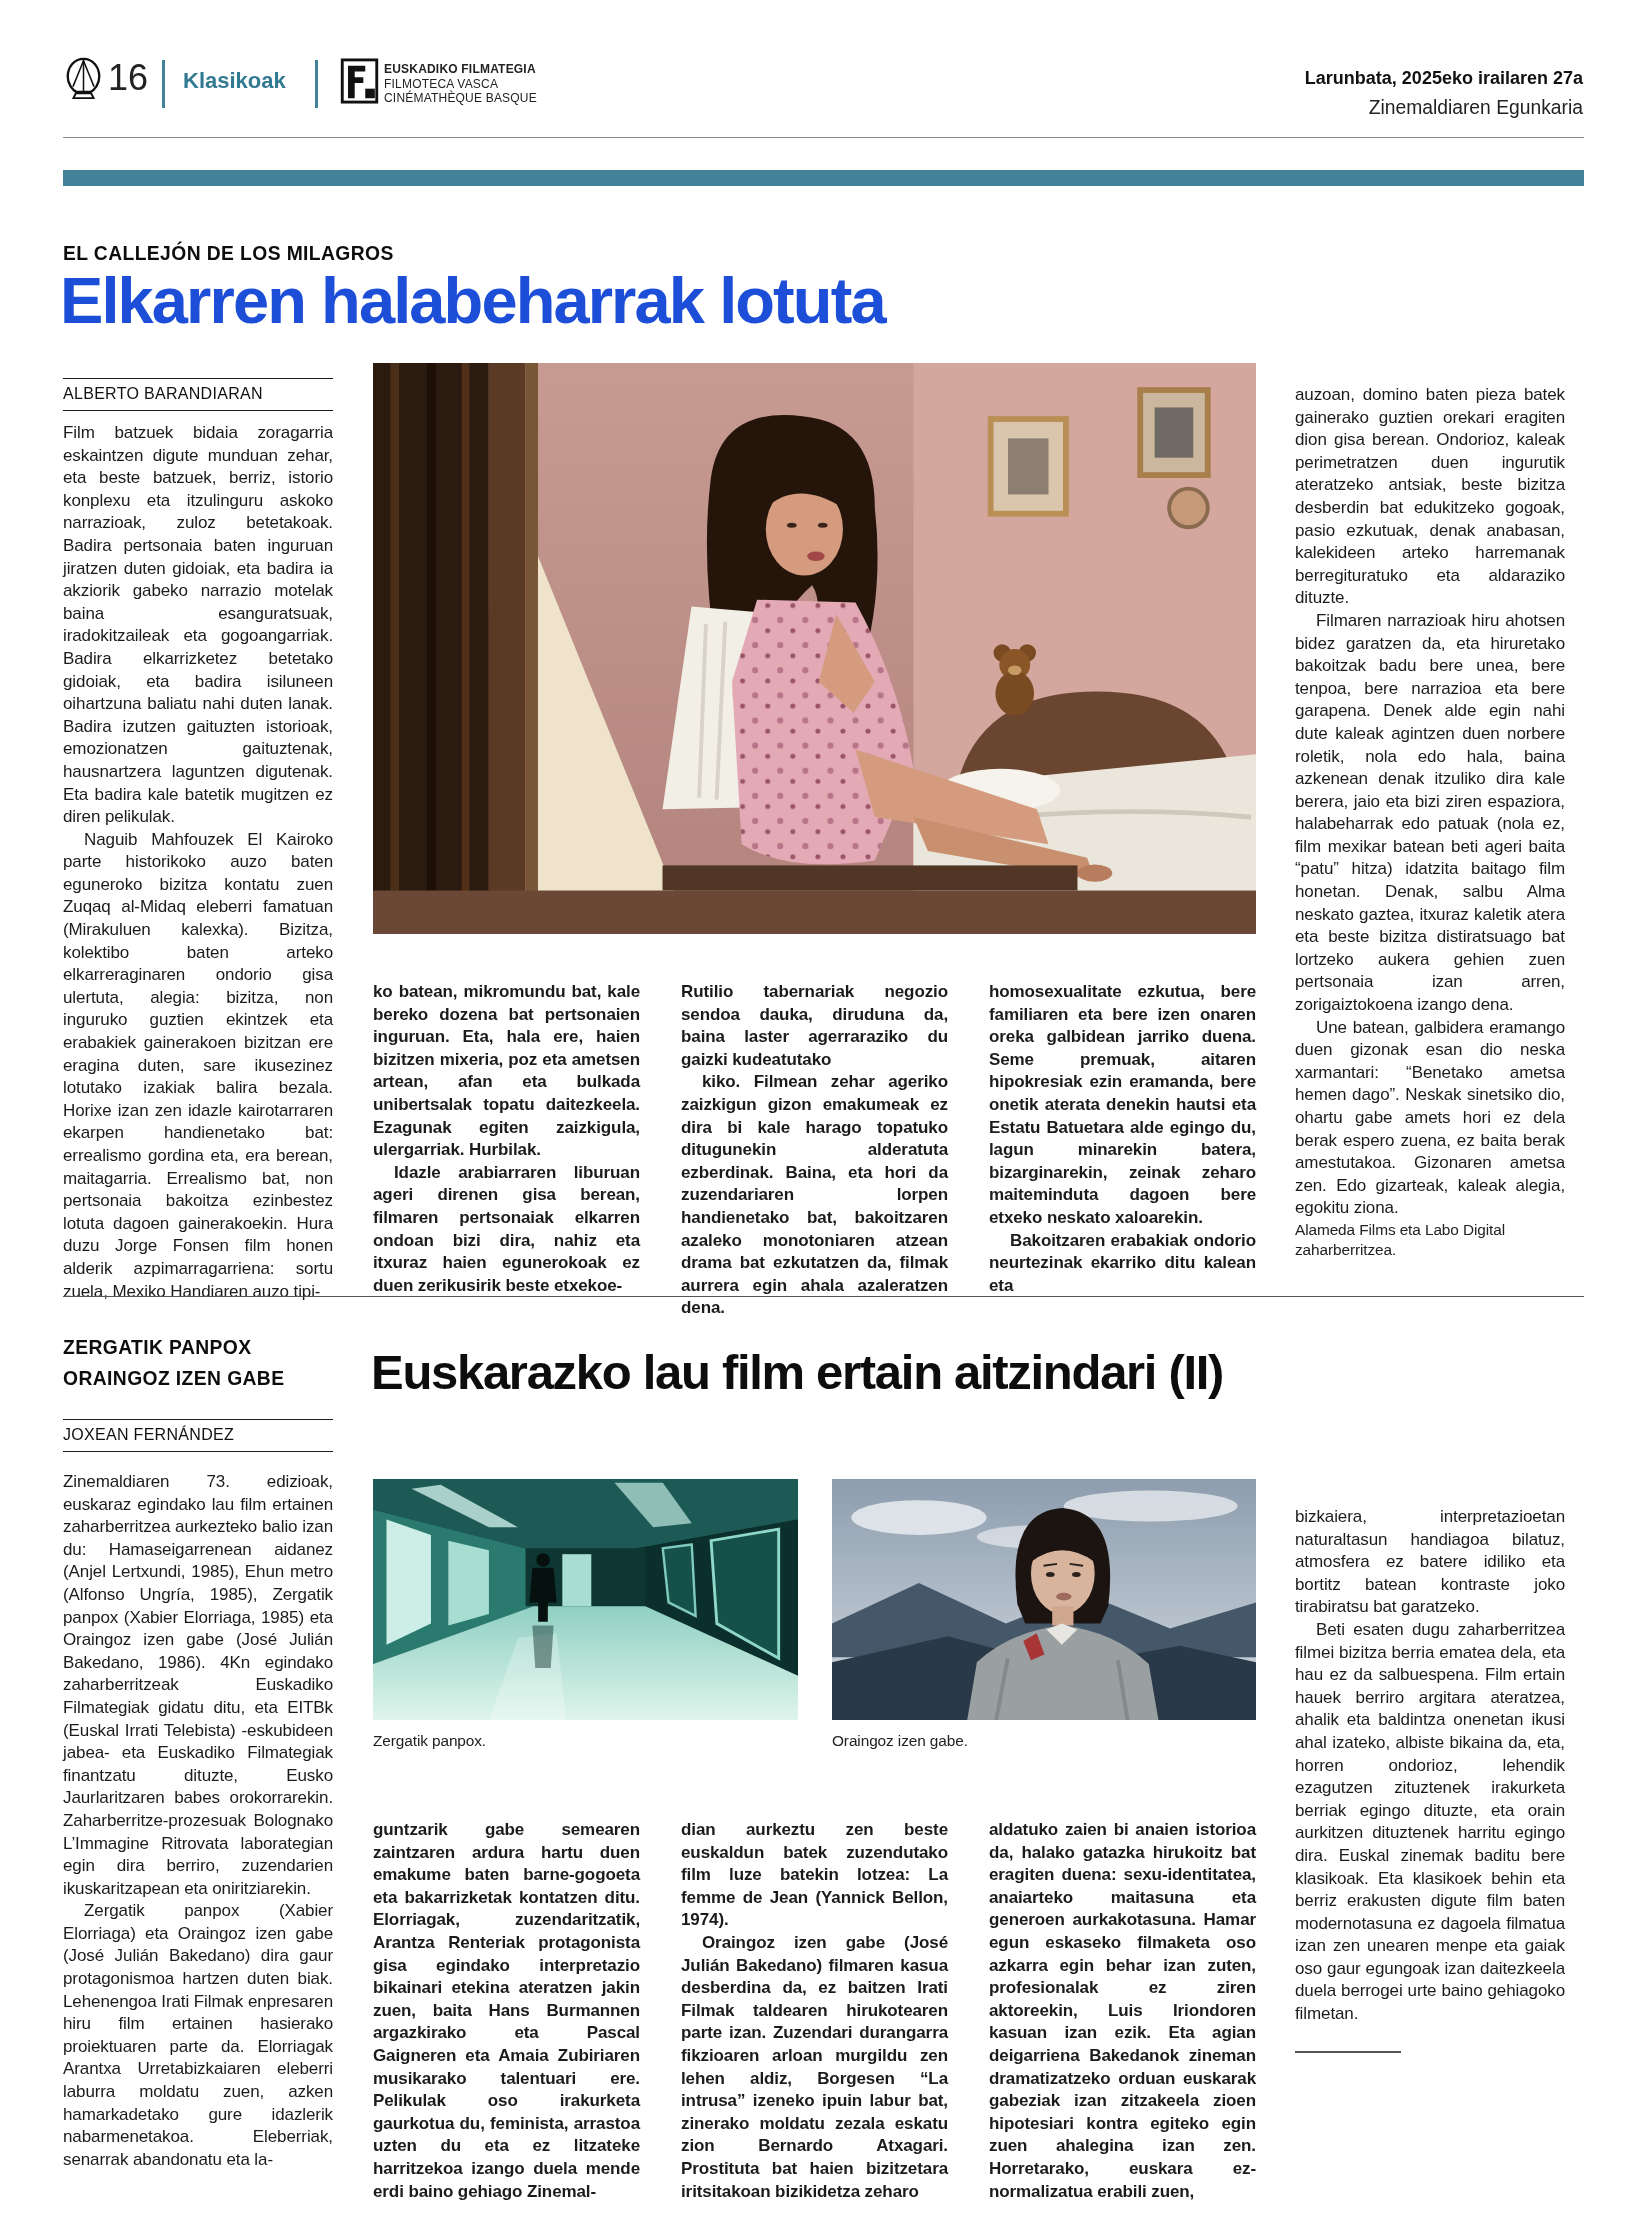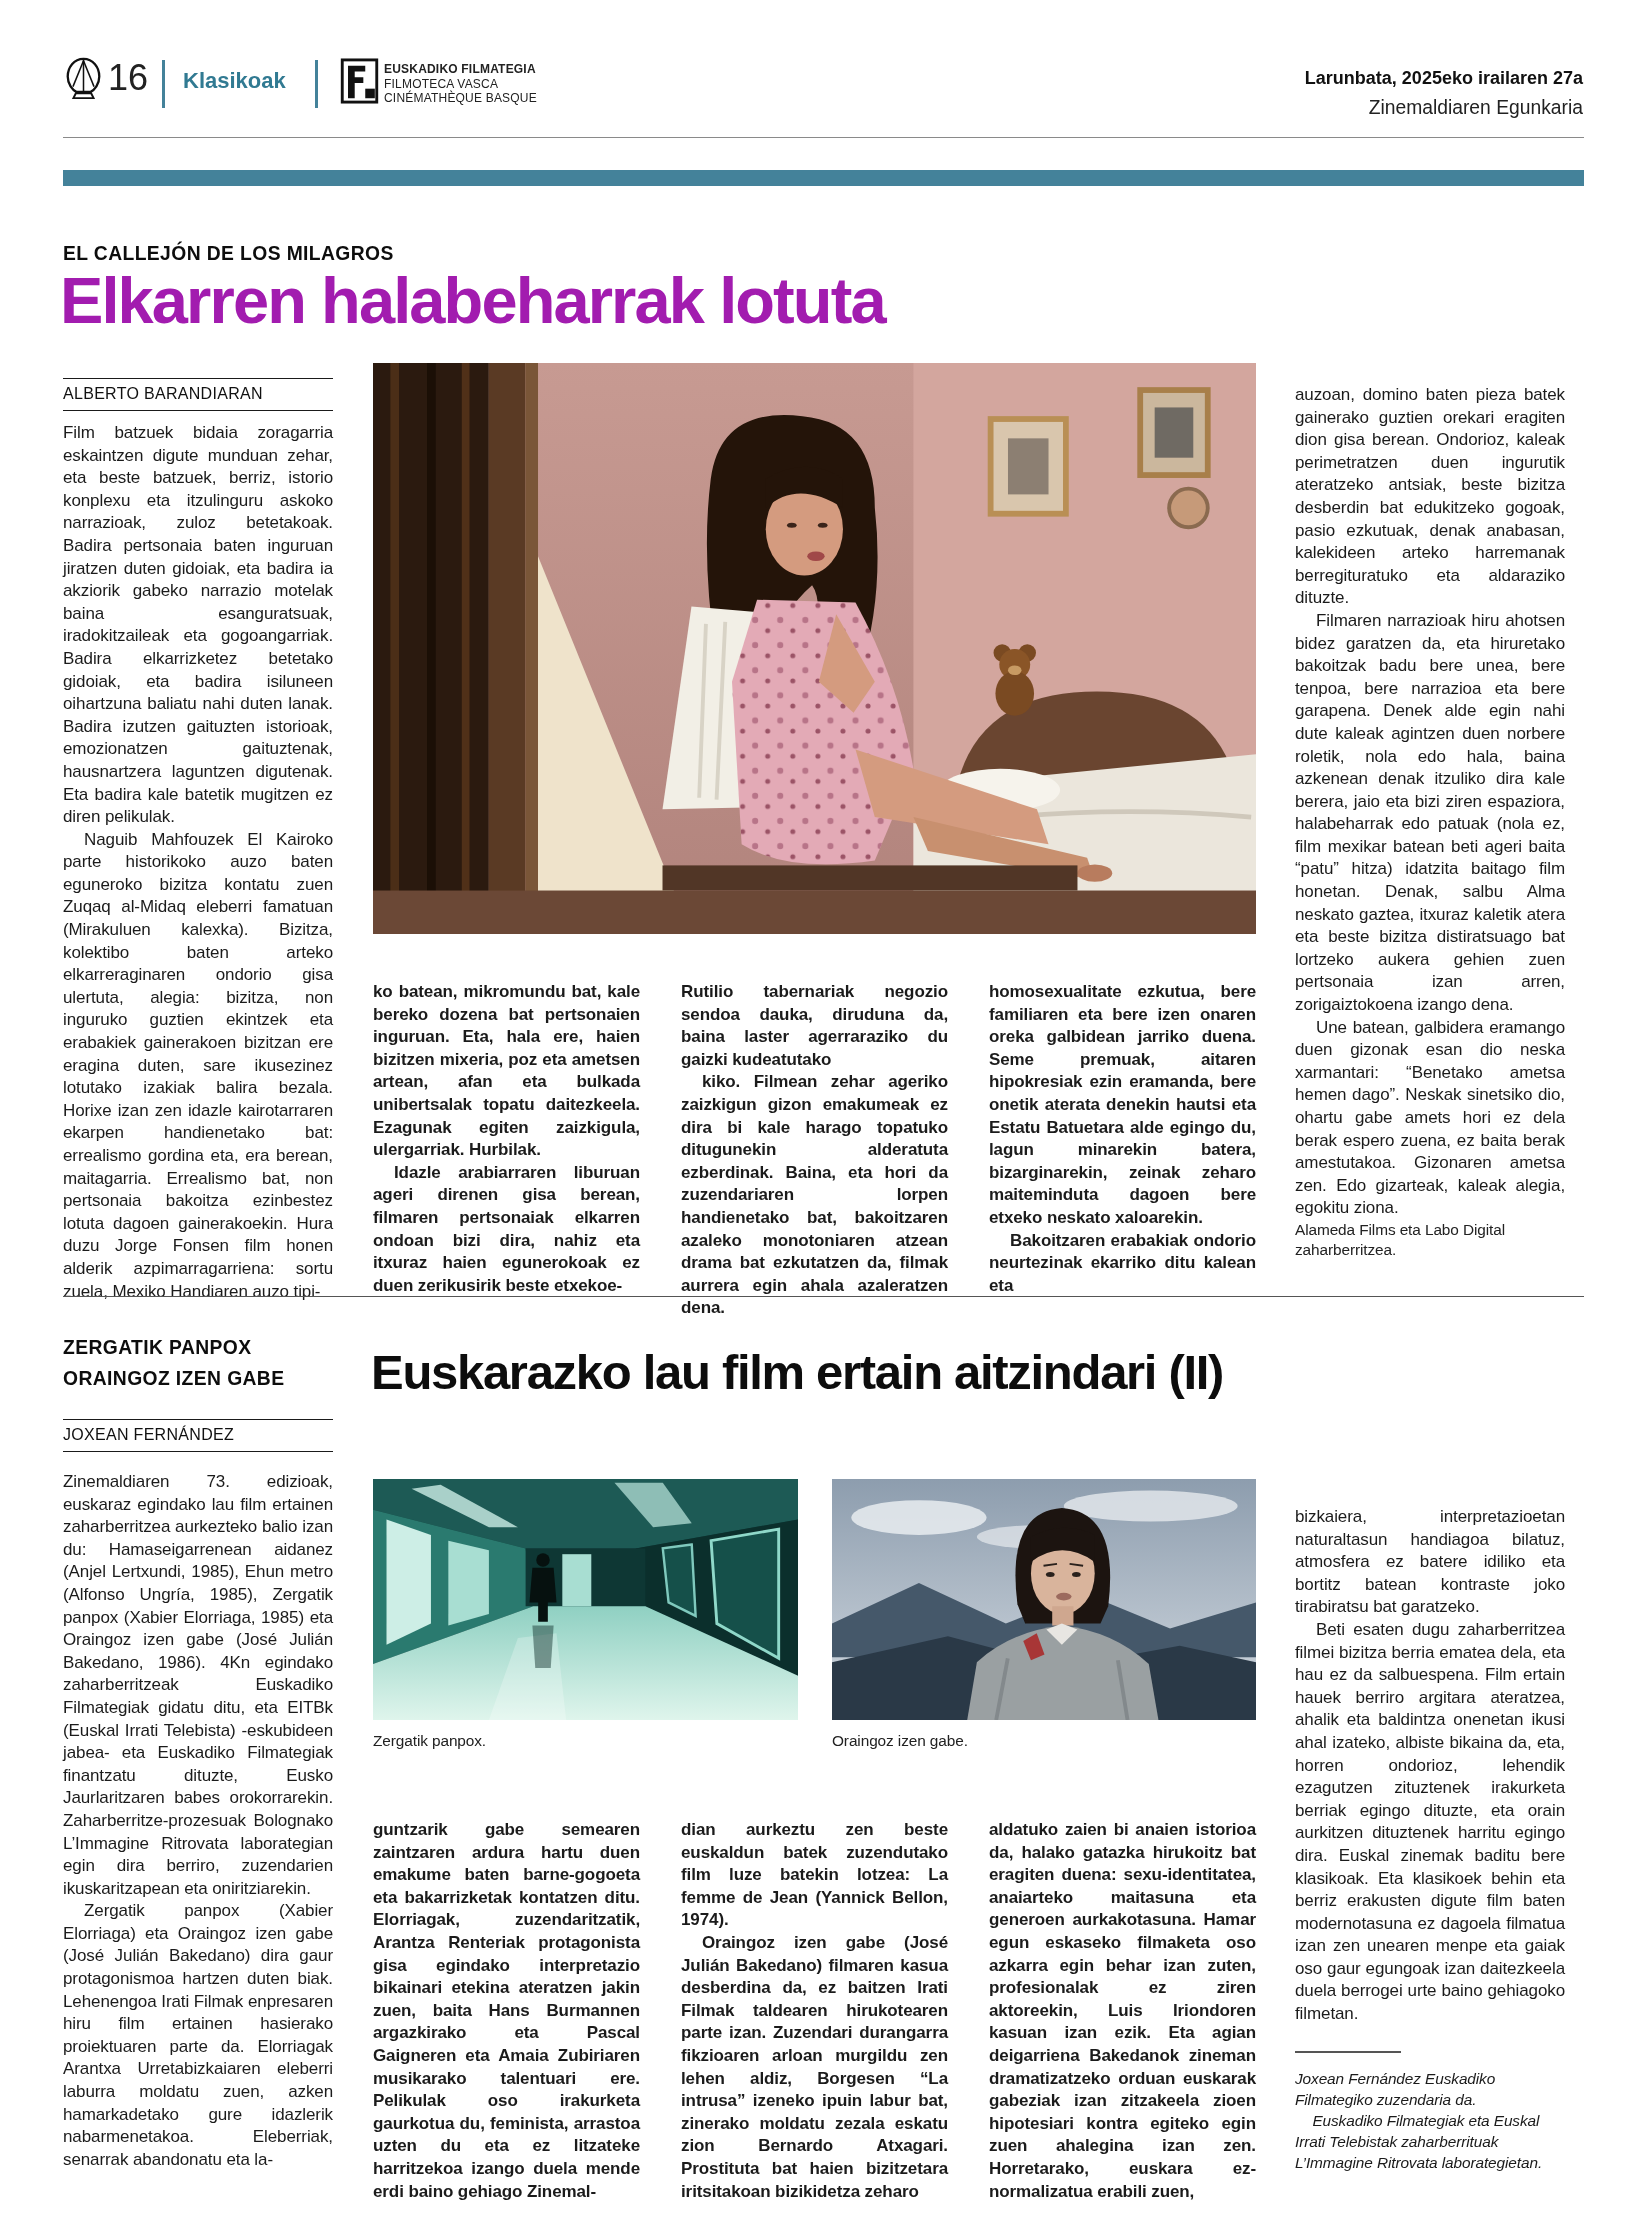--- a/index.html
+++ b/index.html
@@ -15,21 +15,21 @@
   .section{position:absolute;left:183px;top:68px;font-size:22px;font-weight:700;}
   .fmlogo{position:absolute;left:340px;top:58px;}
   .logotext{position:absolute;left:384px;top:62px;font-size:12px;line-height:14.5px;color:#222;letter-spacing:0.2px;}
   .logotext .l1{font-weight:700;}
   .mdate{position:absolute;right:65px;top:68px;font-size:18px;font-weight:700;color:#111;text-align:right;}
   .mpub{position:absolute;right:65px;top:97px;font-size:19.3px;color:#222;}
   .hrule{position:absolute;left:63px;top:137px;width:1521px;height:1px;background:#8a8a8a;}
   .tealbar{position:absolute;left:63px;top:170px;width:1521px;height:16.4px;}
   
   .kicker{position:absolute;font-size:19.3px;font-weight:700;letter-spacing:0.4px;color:#0d0d0d;line-height:31px;}
-  h1.headline{position:absolute;margin:0;font-size:65px;font-weight:700;letter-spacing:-1.9px;color:#a21caf;line-height:1.02;white-space:nowrap;}
+  h1.headline{position:absolute;margin:0;font-size:65px;font-weight:700;letter-spacing:-1.9px;color:#1d4ed8;line-height:1.02;white-space:nowrap;}
   h2.headline{position:absolute;margin:0;font-size:49px;font-weight:700;letter-spacing:-1.3px;color:#0d0d0d;line-height:1.02;white-space:nowrap;}
   .bylinebox{position:absolute;width:270px;border-top:1.4px solid #1a1a1a;border-bottom:1.4px solid #1a1a1a;
              padding:5.8px 0 6.8px 0;font-size:16px;letter-spacing:0.3px;color:#111;}
   .col{position:absolute;width:270px;font-size:17px;line-height:22.6px;letter-spacing:-0.1px;
        text-align:justify;color:#1b1b1b;}
   .col p{margin:0;}
   .col p + p{text-indent:21px;}
   .narrow{width:267px;font-weight:bold;}
   .photo{position:absolute;display:block;}
   .caption{position:absolute;font-size:15.4px;color:#222;letter-spacing:-0.1px;}
@@ -270,21 +270,17 @@
       </div>
     <div class="col c2-4 narrow">
         <p>aldatuko zaien bi anaien istorioa da, halako gatazka hirukoitz bat eragiten duena: sexu-identitatea, anaiarteko maitasuna eta generoen aurkakotasuna. Hamar egun eskaseko filmaketa oso azkarra egin behar izan zuten, profesionalak ez ziren aktoreekin, Luis Iriondoren kasuan izan ezik. Eta agian deigarriena Bakedanok zineman dramatizatzeko orduan euskarak gabeziak izan zitzakeela zioen hipotesiari kontra egiteko egin zuen ahalegina izan zen. Horretarako, euskara ez-normalizatua erabili zuen,</p>
       </div>
     <div class="col c2-5">
       <div>
           <p>bizkaiera, interpretazioetan naturaltasun handiagoa bilatuz, atmosfera ez batere idiliko eta bortitz batean kontraste joko tirabiratsu bat garatzeko.</p>
           <p>Beti esaten dugu zaharberritzea filmei bizitza berria ematea dela, eta hau ez da salbuespena. Film ertain hauek berriro argitara ateratzea, ahalik eta baldintza onenetan ikusi ahal izateko, albiste bikaina da, eta, horren ondorioz, lehendik ezagutzen zituztenek irakurketa berriak egingo dituzte, eta orain aurkitzen dituztenek harritu egingo dira. Euskal zinemak baditu bere klasikoak. Eta klasikoek behin eta berriz erakusten digute film baten modernotasuna ez dagoela filmatua izan zen unearen menpe eta gaiak oso gaur egungoak izan daitezkeela duela berrogei urte baino gehiagoko filmetan.</p>
         </div>
       <div class="creditrule"></div>
-      <div class="credits">
-          <p>Joxean Fernández Euskadiko Filmategiko zuzendaria da.</p>
-          <p>Euskadiko Filmategiak eta Euskal Irrati Telebistak zaharberrituak L’Immagine Ritrovata laborategietan.</p>
-        </div>
     </div>
   </section>
 
 </div>
 
 
 </body></html>

